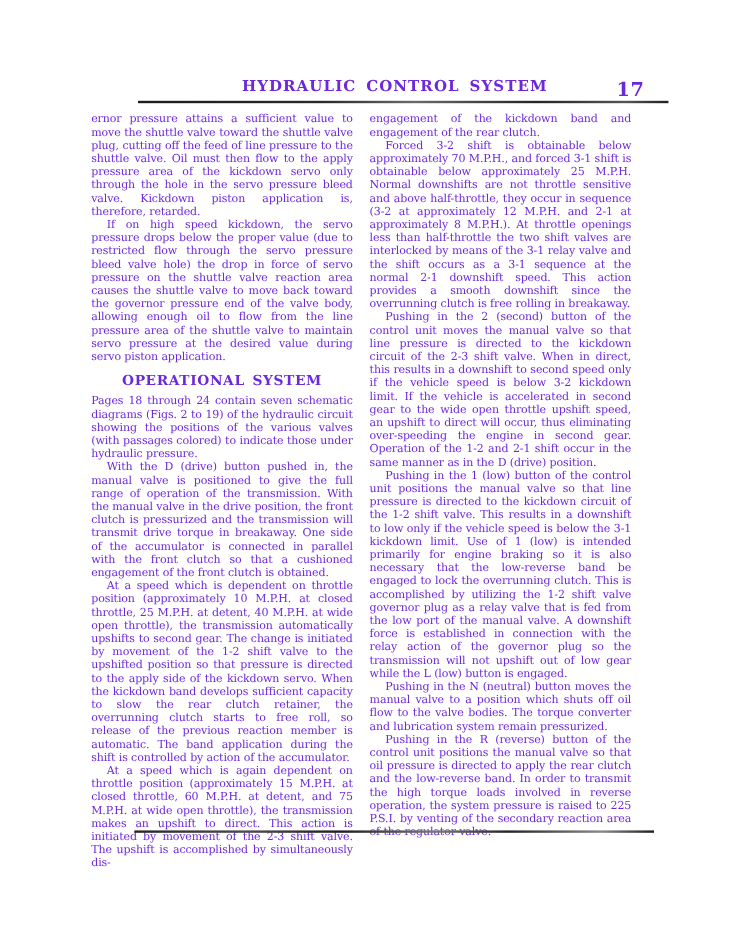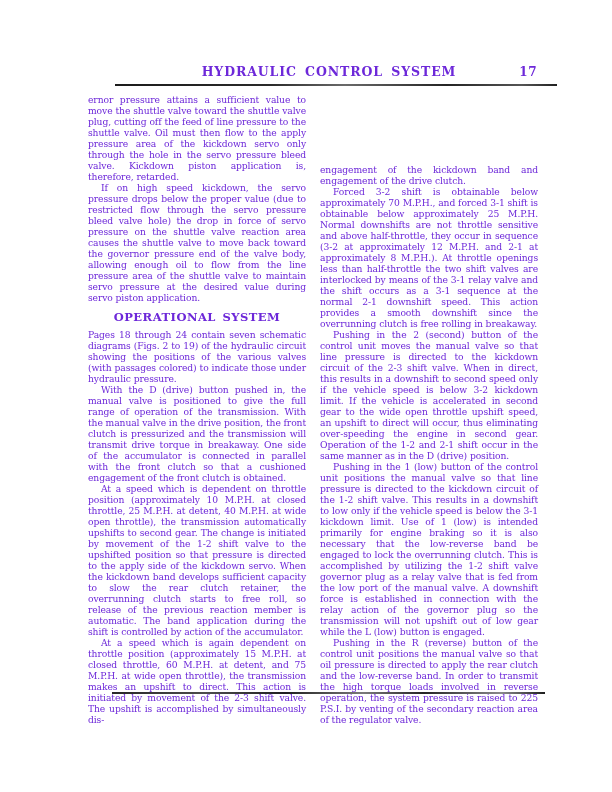--- a/index.html
+++ b/index.html
@@ -32,21 +32,21 @@
     font-size: 12.5px;
     font-weight: bold;
     letter-spacing: 0.9px;
     word-spacing: 3px;
     white-space: nowrap;
   }
   .running-head .pageno {
     position: absolute;
     right: 6px;
     top: 1px;
-    font-size: 12px;
+    font-size: 16px;
     font-weight: bold;
     letter-spacing: 0.5px;
   }
   .head-rule {
     position: absolute;
     top: 84px;
     left: 115px;
     width: 442px;
     height: 2px;
     background: linear-gradient(to right, #1c1c1c 0%, #2a2a2a 35%, #6a6a6a 52%, #242424 75%, #555 92%, #202020 100%);
@@ -55,25 +55,24 @@
     position: absolute;
     top: 692px;
     left: 112px;
     width: 433px;
     height: 2px;
     background: linear-gradient(to right, #272727 0%, #4d4d4d 22%, #1f1f1f 40%, #7a7a7a 58%, #242424 72%, #8a8a8a 90%, #1d1d1d 100%);
   }
   .columns {
     position: absolute;
     top: 94px;
-    left: 88px;
+    left: 76px;
     width: 450px;
     display: flex;
     gap: 14px;
-    align-items: flex-end;
   }
   .col {
     width: 218px;
   }
   .col p {
     margin: 0;
     font-size: 9.2px;
     line-height: 11px;
     text-align: justify;
     text-indent: 13px;
@@ -109,24 +108,25 @@
       <p class="noindent">ernor pressure attains a sufficient value to move the shuttle valve toward the shuttle valve plug, cutting off the feed of line pressure to the shuttle valve. Oil must then flow to the apply pressure area of the kickdown servo only through the hole in the servo pressure bleed valve. Kickdown piston application is, therefore, retarded.</p>
       <p>If on high speed kickdown, the servo pressure drops below the proper value (due to restricted flow through the servo pressure bleed valve hole) the drop in force of servo pressure on the shuttle valve reaction area causes the shuttle valve to move back toward the governor pressure end of the valve body, allowing enough oil to flow from the line pressure area of the shuttle valve to maintain servo pressure at the desired value during servo piston application.</p>
       <h2 class="section-heading">OPERATIONAL SYSTEM</h2>
       <p class="noindent">Pages 18 through 24 contain seven schematic diagrams (Figs. 2 to 19) of the hydraulic circuit showing the positions of the various valves (with passages colored) to indicate those under hydraulic pressure.</p>
       <p>With the D (drive) button pushed in, the manual valve is positioned to give the full range of operation of the transmission. With the manual valve in the drive position, the front clutch is pressurized and the transmission will transmit drive torque in breakaway. One side of the accumulator is connected in parallel with the front clutch so that a cushioned engagement of the front clutch is obtained.</p>
       <p>At a speed which is dependent on throttle position (approximately 10 M.P.H. at closed throttle, 25 M.P.H. at detent, 40 M.P.H. at wide open throttle), the transmission automatically upshifts to second gear. The change is initiated by movement of the 1-2 shift valve to the upshifted position so that pressure is directed to the apply side of the kickdown servo. When the kickdown band develops sufficient capacity to slow the rear clutch retainer, the overrunning clutch starts to free roll, so release of the previous reaction member is automatic. The band application during the shift is controlled by action of the accumulator.</p>
       <p>At a speed which is again dependent on throttle position (approximately 15 M.P.H. at closed throttle, 60 M.P.H. at detent, and 75 M.P.H. at wide open throttle), the transmission makes an upshift to direct. This action is initiated by movement of the 2-3 shift valve. The upshift is accomplished by simultaneously dis-</p>
     </div>
 
     <div class="col">
-      <p class="noindent">engagement of the kickdown band and engagement of the drive clutch.</p>
+      <p class="noindent">engagement of the kickdown band and engagement of the rear clutch.</p>
       <p>Forced 3-2 shift is obtainable below approximately 70 M.P.H., and forced 3-1 shift is obtainable below approximately 25 M.P.H. Normal downshifts are not throttle sensitive and above half-throttle, they occur in sequence (3-2 at approximately 12 M.P.H. and 2-1 at approximately 8 M.P.H.). At throttle openings less than half-throttle the two shift valves are interlocked by means of the 3-1 relay valve and the shift occurs as a 3-1 sequence at the normal 2-1 downshift speed. This action provides a smooth downshift since the overrunning clutch is free rolling in breakaway.</p>
       <p>Pushing in the 2 (second) button of the control unit moves the manual valve so that line pressure is directed to the kickdown circuit of the 2-3 shift valve. When in direct, this results in a downshift to second speed only if the vehicle speed is below 3-2 kickdown limit. If the vehicle is accelerated in second gear to the wide open throttle upshift speed, an upshift to direct will occur, thus eliminating over-speeding the engine in second gear. Operation of the 1-2 and 2-1 shift occur in the same manner as in the D (drive) position.</p>
       <p>Pushing in the 1 (low) button of the control unit positions the manual valve so that line pressure is directed to the kickdown circuit of the 1-2 shift valve. This results in a downshift to low only if the vehicle speed is below the 3-1 kickdown limit. Use of 1 (low) is intended primarily for engine braking so it is also necessary that the low-reverse band be engaged to lock the overrunning clutch. This is accomplished by utilizing the 1-2 shift valve governor plug as a relay valve that is fed from the low port of the manual valve. A downshift force is established in connection with the relay action of the governor plug so the transmission will not upshift out of low gear while the L (low) button is engaged.</p>
+      <p>Pushing in the N (neutral) button moves the manual valve to a position which shuts off oil flow to the valve bodies. The torque converter and lubrication system remain pressurized.</p>
       <p>Pushing in the R (reverse) button of the control unit positions the manual valve so that oil pressure is directed to apply the rear clutch and the low-reverse band. In order to transmit the high torque loads involved in reverse operation, the system pressure is raised to 225 P.S.I. by venting of the secondary reaction area of the regulator valve.</p>
     </div>
 
   </div>
 
   <div class="foot-rule"></div>
 
 </div>
 
 </body></html>

